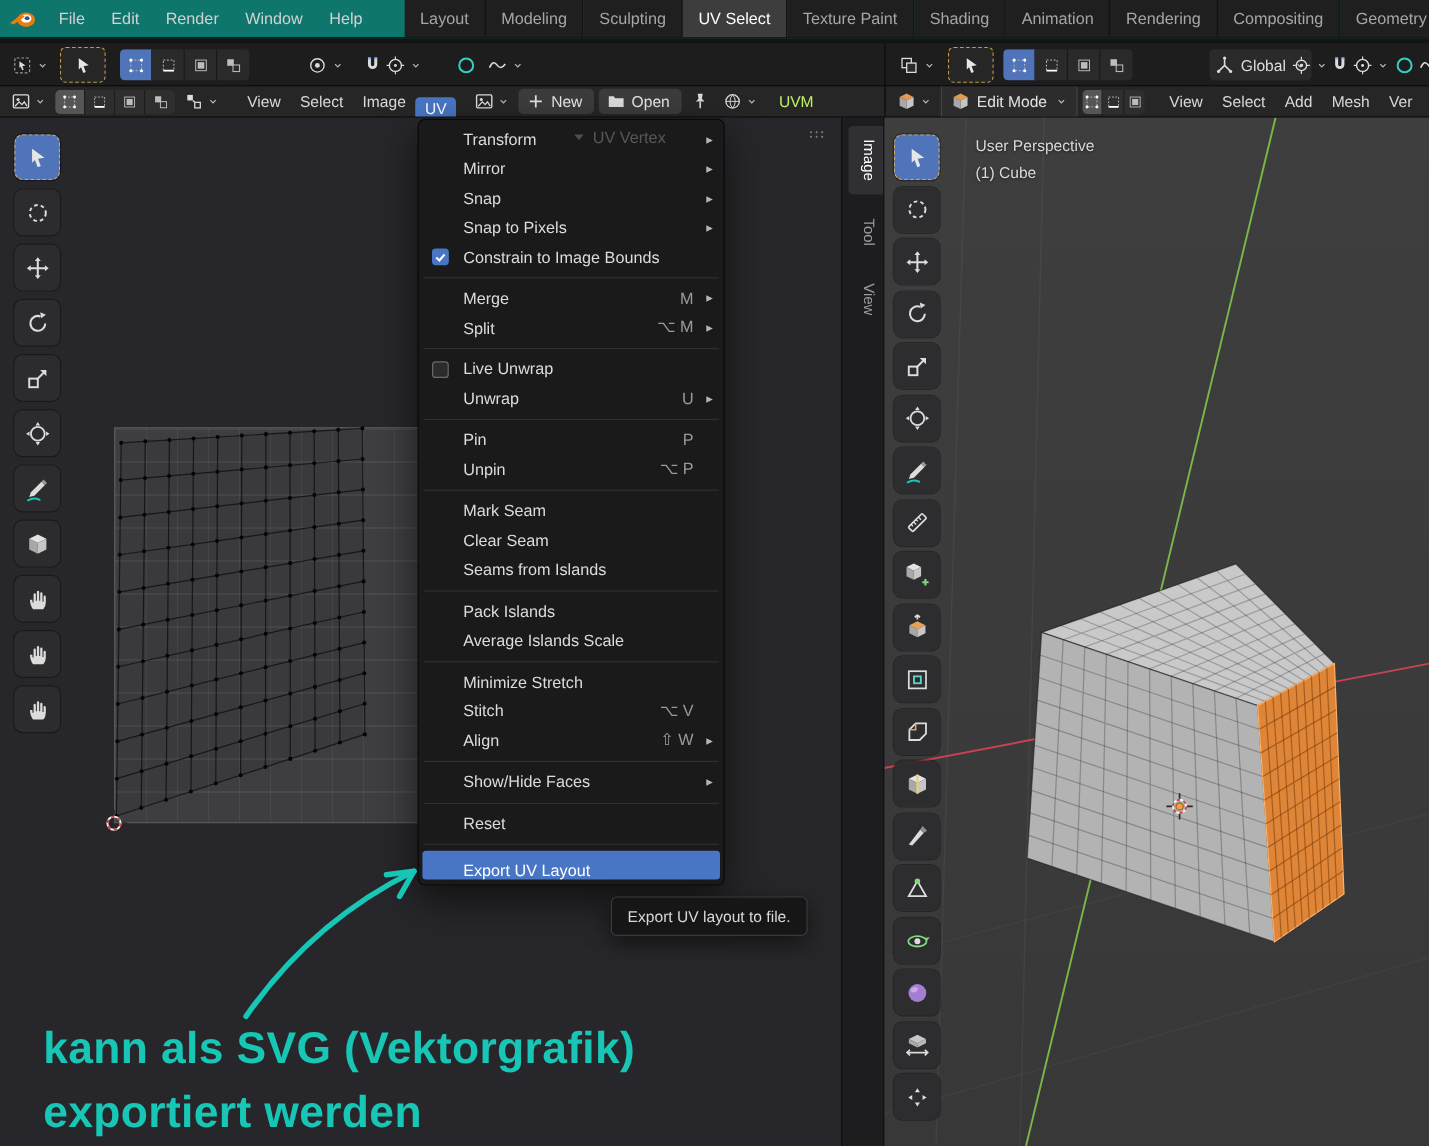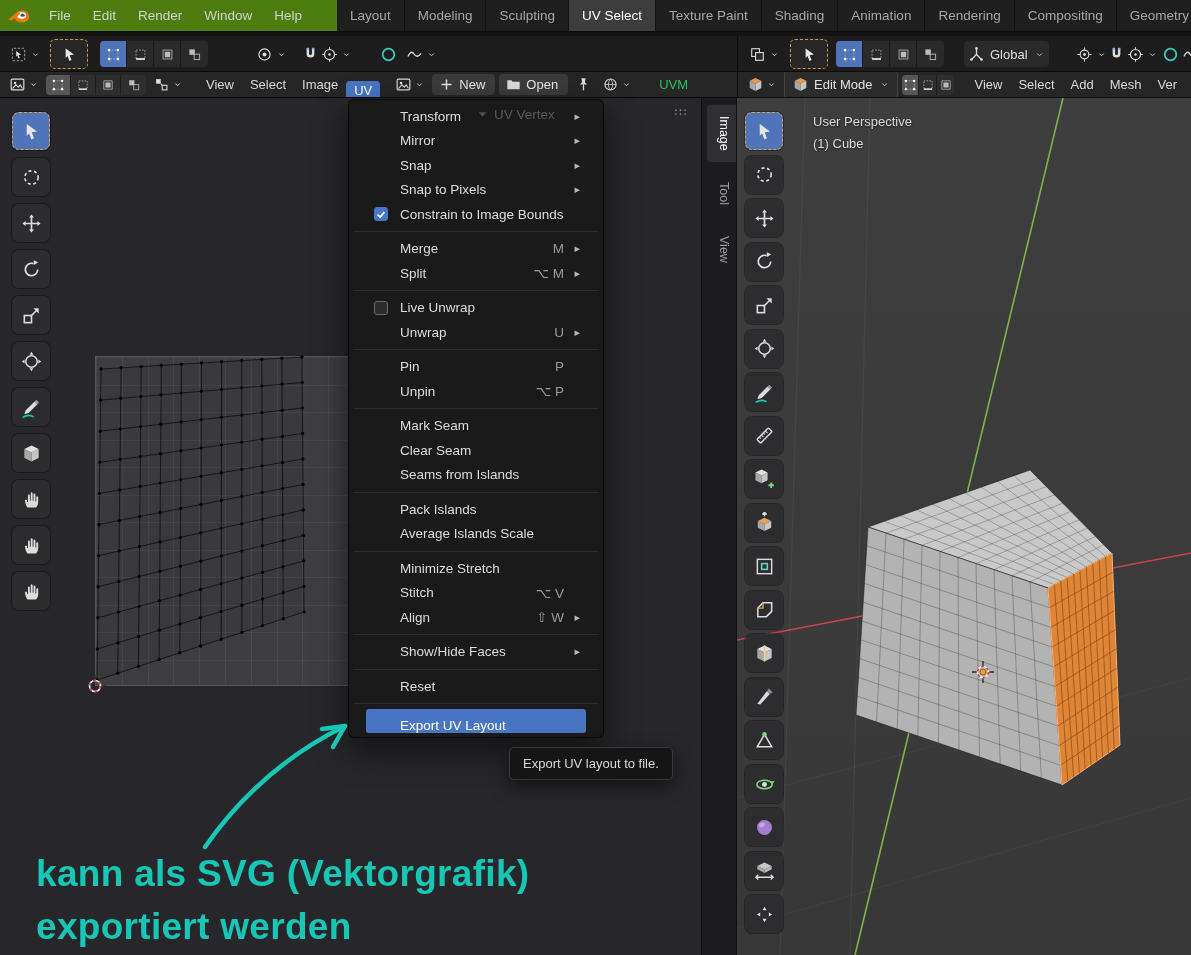--- a/index.html
+++ b/index.html
@@ -6,21 +6,21 @@
   html,body{width:1191px;height:955px;overflow:hidden;background:#141414;}
   .stage{position:relative;width:1191px;height:955px;font-family:"Liberation Sans","DejaVu Sans",sans-serif;
          color:#d6d6d6;font-size:13px;}
   button{font:inherit;color:inherit;background:none;border:none;cursor:default;white-space:nowrap;}
   svg{display:block;}
   .ic{width:17px;height:17px;}
   .tic{width:21px;height:21px;}
   .chev{width:11px;height:11px;margin-left:1px;}
 
   
-  #topbar{position:absolute;left:0;top:0;width:1191px;height:32px;background:#4d7c0f;
+  #topbar{position:absolute;left:0;top:0;width:1191px;height:32px;background:#0f766e;
           display:flex;align-items:stretch;border-bottom:1px solid #0b0b0b;}
   .logo{width:38px;display:flex;align-items:center;justify-content:center;}
   #topbar-menus{display:flex;align-items:center;}
   .tb-menu{padding:0 11px;height:36px;display:flex;align-items:center;color:#d2d2d2;font-size:13.5px;}
   #workspace-tabs{display:flex;align-items:stretch;margin-left:24px;flex:1;overflow:hidden;}
   .wtab{display:flex;align-items:center;padding:0 13px;background:#1f1f1f;border-right:1px solid #131313;
         color:#a6a6a6;font-size:13.5px;}
   .wtab.active{background:#3d3d3d;color:#ffffff;}
 
   
@@ -51,21 +51,21 @@
   .hbtn{display:flex;align-items:center;gap:4px;background:#3c3c3c;border-radius:4px;
         padding:2px 10px 2px 6px;color:#e6e6e6;}
   .hseg{display:flex;border-radius:4px;overflow:hidden;}
   .hseg .sbtn{width:25px;height:20px;background:#2e2e2e;display:flex;align-items:center;justify-content:center;
               border-right:1px solid #1c1c1c;}
   .hseg .sbtn:last-child{border-right:none;}
   .hseg .sbtn.on{background:#565656;}
   .hseg .sbtn .ic{width:14px;height:14px;}
   .dropdown{display:flex;align-items:center;gap:5px;background:#2c2c2c;border:1px solid #424242;
             border-radius:4px;padding:14px 7px;height:22px;color:#e2e2e2;}
-  .uvmap{color:#22c55e;margin-left:20px;}
+  .uvmap{color:#bef264;margin-left:10px;}
 
   
   #uv-canvas{position:absolute;left:0;top:98px;width:701px;height:857px;background:#27272b;overflow:hidden;}
   .uv-square{position:absolute;left:95px;top:258px;width:258px;height:330px;background-color:#3e3e42;
      border:1px solid #56565a;
      background-image:
        repeating-linear-gradient(to right, rgba(255,255,255,0.055) 0 1px, transparent 1px 25.8px),
        repeating-linear-gradient(to bottom, rgba(255,255,255,0.055) 0 1px, transparent 1px 27.5px);}
   #uv-mesh{position:absolute;left:0;top:0;}
   #uv-toolbar{position:absolute;left:12px;top:14px;width:40px;}
@@ -86,21 +86,21 @@
   #viewport{position:absolute;left:737px;top:98px;width:454px;height:857px;
             background:linear-gradient(#3e3e3e,#383838);overflow:hidden;}
   #vp-overlay{position:absolute;left:76px;top:13px;font-size:13px;color:#dadada;line-height:22px;
               text-shadow:0 1px 2px rgba(0,0,0,0.55);}
   #vp-toolbar{position:absolute;left:8px;top:14px;}
 
   
   #uv-menu{position:absolute;left:348px;top:99px;width:256px;background:#1a1a1a;border:1px solid #090909;
            border-radius:6px;box-shadow:0 12px 32px rgba(0,0,0,0.55);padding:4px 1px;z-index:50;}
   .mi{height:24.5px;display:flex;align-items:center;padding:0 6px 0 8px;color:#dcdcdc;font-size:13.5px;
-      border-radius:3px;margin:0 16px;}
+      border-radius:3px;margin:0 2px;}
   .mi .chk{width:26px;display:flex;align-items:center;}
   .chk-box{width:14px;height:14px;border-radius:3px;background:#2c2c2c;border:1px solid #6a6a6a;}
   .chk-box.on{background:var(--accent,#4876c4);border-color:var(--accent,#4876c4);
               display:flex;align-items:center;justify-content:center;}
   .mi .lbl{flex:1;}
   .mi .sc{color:#9a9a9a;margin-right:4px;}
   .mi .sub{width:12px;color:#b5b5b5;font-size:11px;text-align:right;}
   .mi.hl{background:var(--accent,#4876c4);color:#ffffff;align-items:flex-end;}
   .msep{height:1px;background:#2f2f2f;margin:4.5px 3px;}
   .dim{position:absolute;left:125px;top:6px;display:flex;align-items:center;gap:3px;opacity:.33;
@@ -267,21 +267,21 @@
             <rect x="7" y="7" width="8" height="8" fill="#bdbdbd"></rect>
           </svg>
         </button>
         <button class="sbtn">
           <svg viewBox="0 0 22 22" class="ic">
             <rect x="3.5" y="3.5" width="8" height="8" fill="#bdbdbd"></rect>
             <rect x="10.5" y="10.5" width="8" height="8" fill="none" stroke="#b9b9b9" stroke-width="1.3"></rect>
           </svg>
         </button>
       </div>
-      <button class="ts-item" style="left:964px">
+      <button class="ts-item" style="left:1008px">
         <svg viewBox="0 0 22 22" class="ic">
           <path d="M11 11 V3 M11 11 L4.5 17.5 M11 11 L17.5 17.5" stroke="#dcdcdc" stroke-width="1.7"></path>
           <circle cx="11" cy="3" r="1.7" fill="#dcdcdc"></circle>
           <circle cx="4.5" cy="17.5" r="1.7" fill="#dcdcdc"></circle>
           <circle cx="17.5" cy="17.5" r="1.7" fill="#dcdcdc"></circle>
         </svg>
         <span class="ts-label">Global</span>
         <svg viewBox="0 0 22 22" class="chev">
           <path d="M6.5 9 L11 13.5 L15.5 9" fill="none" stroke="#bdbdbd" stroke-width="2"></path>
         </svg>

